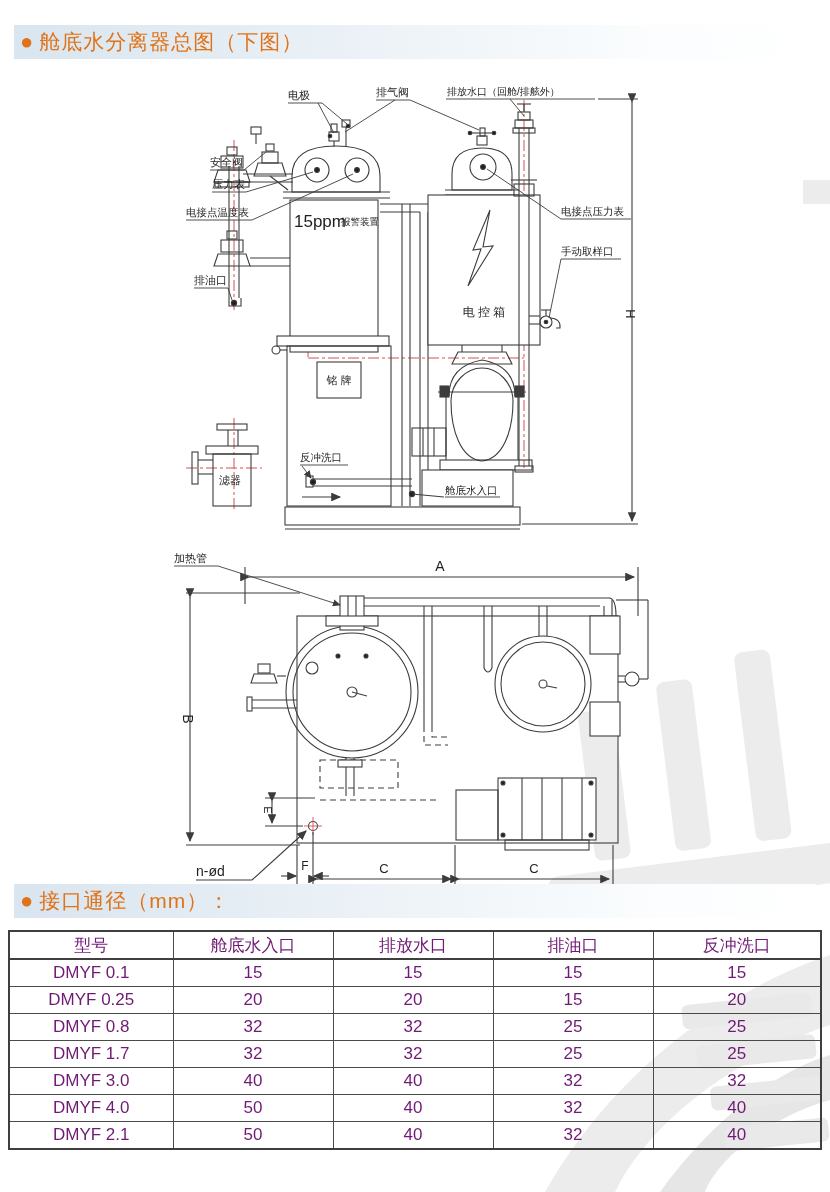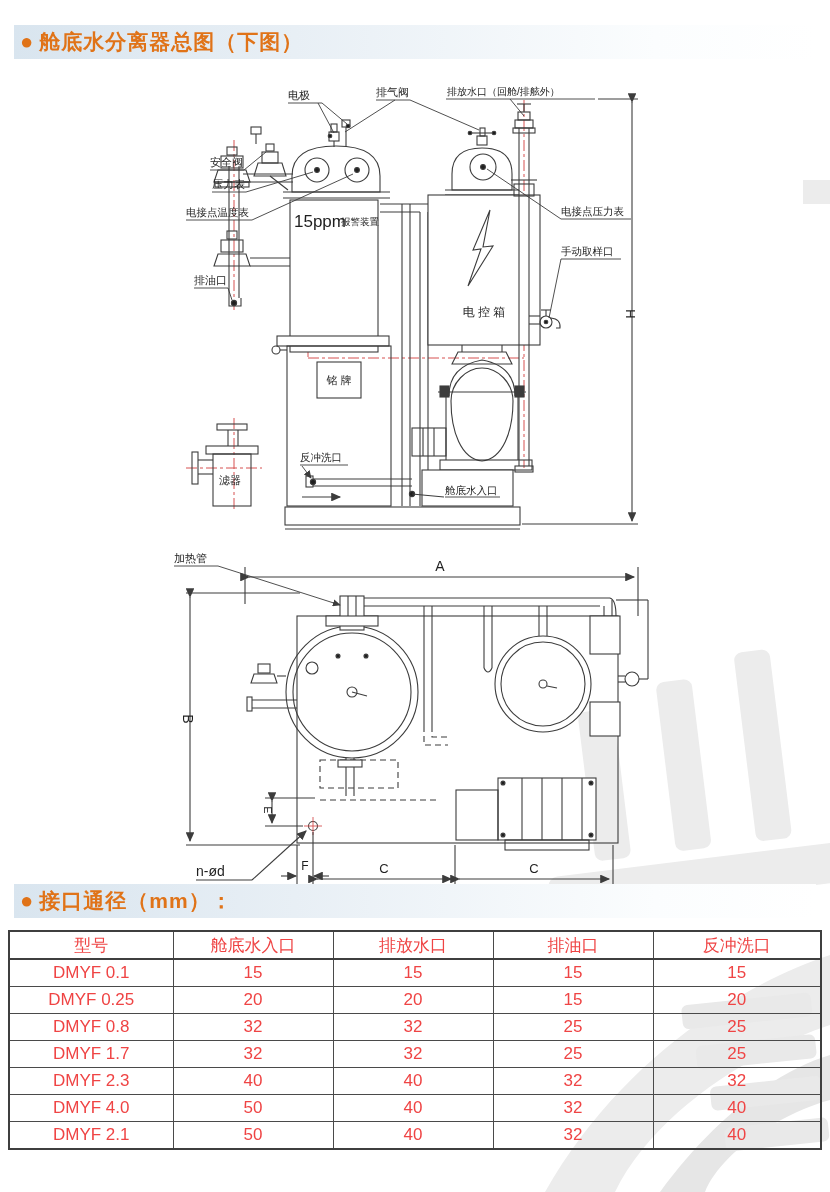--- a/index.html
+++ b/index.html
@@ -12,30 +12,30 @@
   .watermark{z-index:0;}
   .section-header{
     position:absolute;left:14px;width:802px;height:34px;z-index:1;
     display:flex;align-items:center;
     background:linear-gradient(to right,#d9e5ef 0%,#e8eff5 35%,#fbfdfe 80%,#ffffff 100%);
   }
   .section-header .bullet{
     color:#e07318;font-size:22px;line-height:22px;margin:0 6px 0 6px;
   }
   .section-header .title{
-    color:#e07318;font-size:21px;font-weight:bold;letter-spacing:1px;
+    color:#e07318;font-size:21px;font-weight:normal;letter-spacing:1px;
   }
   .hdr1{top:25px;}
   .hdr2{top:884px;}
   svg text{fill:#1f1f1f;}
   .diagram{position:absolute;z-index:1;}
   table.ports{
     position:absolute;left:8px;top:930px;width:812px;z-index:1;
     border-collapse:collapse;table-layout:fixed;
-    font-size:17px;color:#ef4444;background:transparent;
+    font-size:17px;color:#701a75;background:transparent;
   }
   table.ports th,table.ports td{
     border:1px solid #4a4a4a;text-align:center;
     height:26px;padding:0;font-weight:normal;background:transparent;
   }
   table.ports thead th{border-bottom:2px solid #3f3f3f;}
   table.ports{border:2px solid #3f3f3f;}
   col.c0{width:164px;}col.c1{width:160px;}col.c2{width:160px;}col.c3{width:160px;}col.c4{width:168px;}
 </style>
 </head>
@@ -447,21 +447,21 @@
       <td>25</td>
     </tr>
     <tr>
       <td>DMYF 1.7</td>
       <td>32</td>
       <td>32</td>
       <td>25</td>
       <td>25</td>
     </tr>
     <tr>
-      <td>DMYF 2.3</td>
+      <td>DMYF 3.0</td>
       <td>40</td>
       <td>40</td>
       <td>32</td>
       <td>32</td>
     </tr>
     <tr>
       <td>DMYF 4.0</td>
       <td>50</td>
       <td>40</td>
       <td>32</td>

